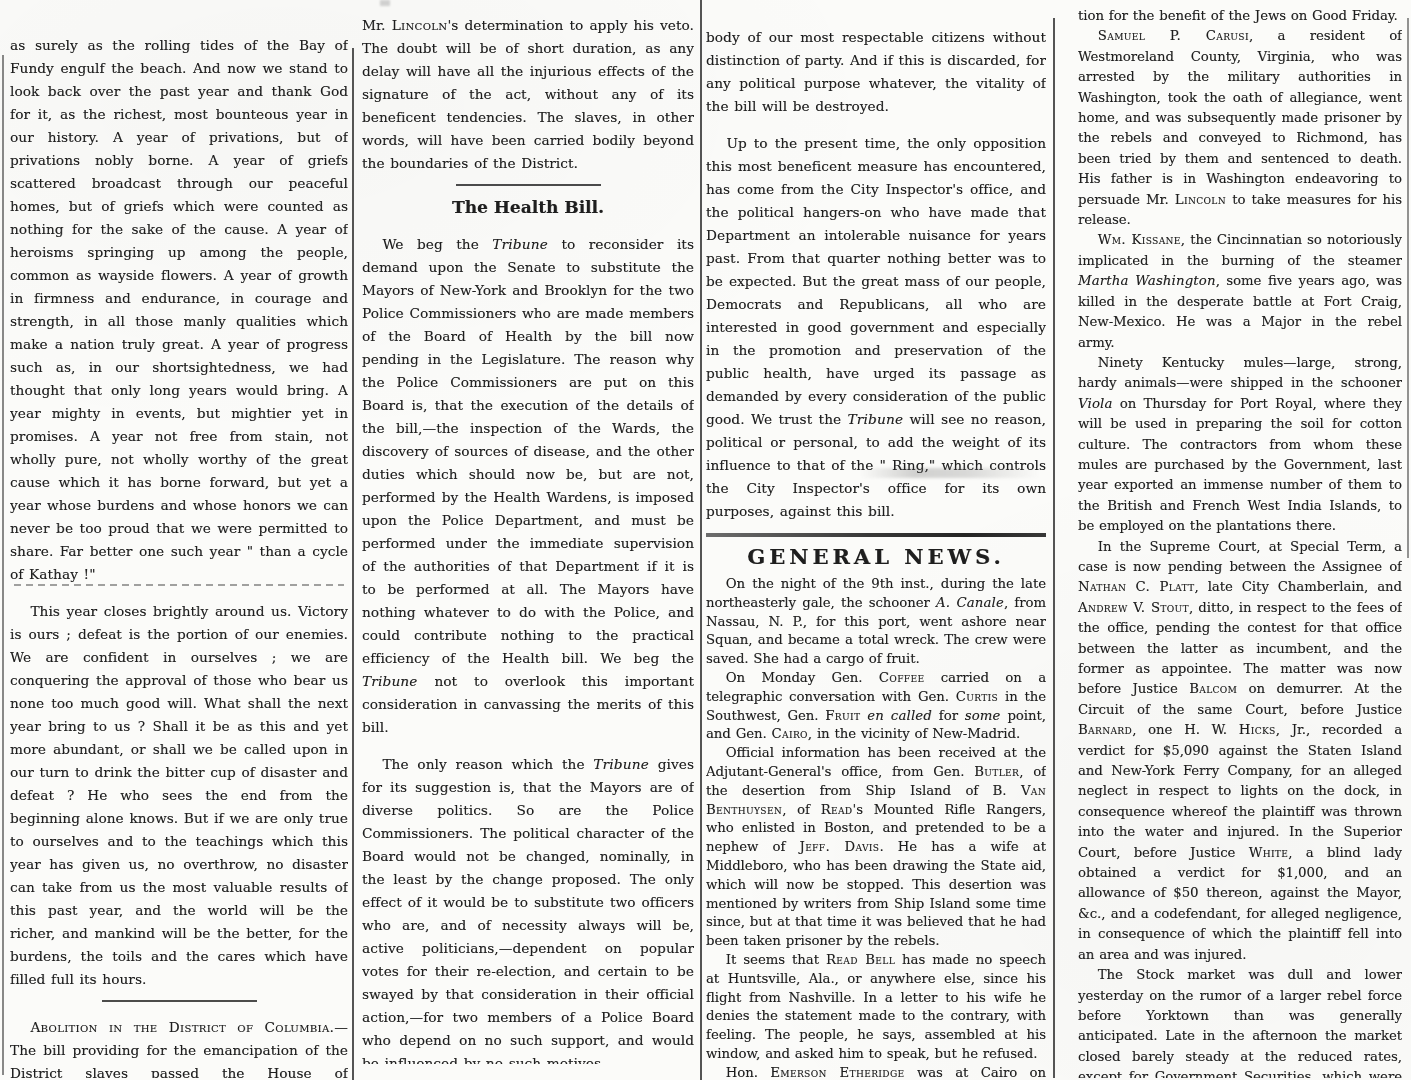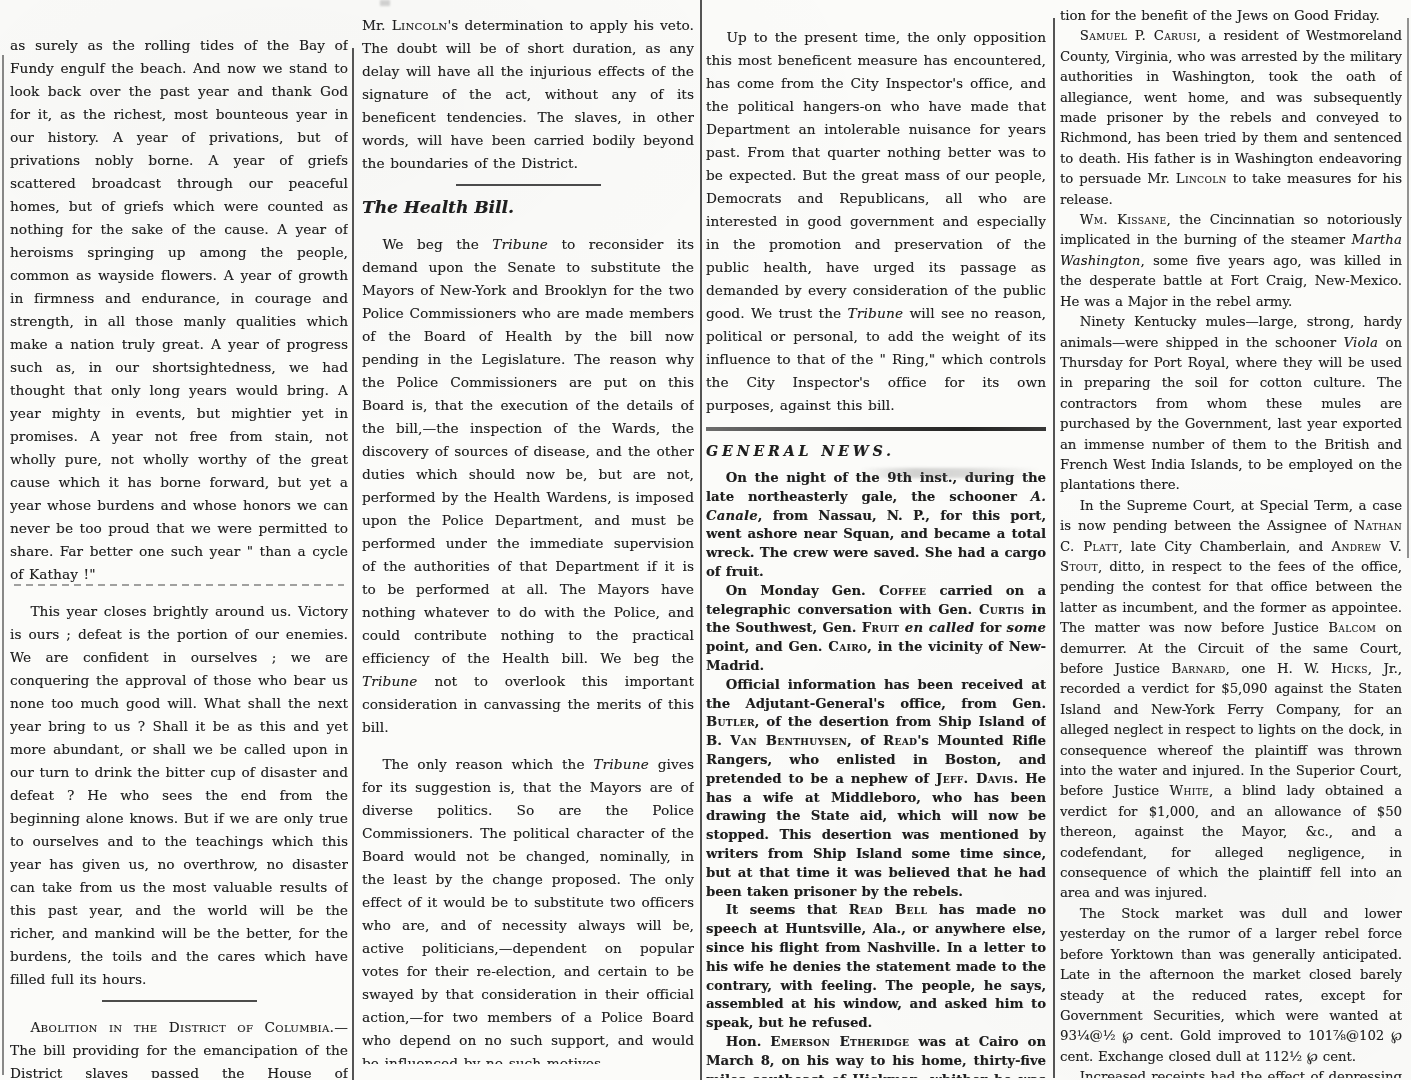--- a/index.html
+++ b/index.html
@@ -24,31 +24,31 @@
   p{margin:0;}
   .para{
     font-size:13.6px;line-height:23px;letter-spacing:0.1px;word-spacing:0.09em;
     text-shadow:0.3px 0.3px 0.35px rgba(25,25,25,0.4);
     margin-top:14px;
   }
   .news{
     font-size:13.2px;letter-spacing:0px;word-spacing:0.05em;
     text-shadow:0.3px 0.3px 0.3px rgba(25,25,25,0.38);
   }
-  .col-2 .news{line-height:18.8px;font-weight:bold;}
-  .col-3 .news{line-height:20.4px;}
+  .col-2 .news{line-height:18.8px;}
+  .col-3 .news{line-height:20.4px;margin-left:18px;}
   .indent{text-indent:1.5em;}
   i{letter-spacing:0.2px;}
   .sc{font-variant:small-caps;letter-spacing:0.4px;}
 
   .headline{
-    text-align:left;font-weight:bold;font-size:17px;line-height:24px;
-    margin:4px 0 5px 0;text-shadow:0.4px 0.4px 0.4px rgba(25,25,25,0.45);font-style:italic;
+    text-align:center;font-weight:bold;font-size:17px;line-height:24px;
+    margin:4px 0 5px 0;text-shadow:0.4px 0.4px 0.4px rgba(25,25,25,0.45);
   }
-  .headline.caps{font-size:14px;letter-spacing:4px;margin:8px 0 6px 0;}
+  .headline.caps{font-size:21px;letter-spacing:4px;margin:8px 0 6px 0;}
 
   .rule{
     height:2px;background:#2d2d2d;margin:9px auto 9px auto;opacity:0.85;
   }
   .rule.heavy{
     height:4px;filter:blur(0.6px);
     background:linear-gradient(90deg,#555 0%,#161616 35%,#000 55%,#3a3a3a 100%);
     margin:10px auto 4px auto;
   }
 
@@ -95,20 +95,21 @@
     </div>
   <div class="col col-1">
       <p class="para">Mr. <span class="sc">Lincoln</span>'s determination to apply his veto.  The doubt will be of short duration, as any delay will have all the injurious effects of the signature of the act, without any of its beneficent tendencies.  The slaves, in other words, will have been carried bodily beyond the boundaries of the District.</p>
       <div class="rule" style="width: 145px;"></div>
       <div class="headline">The Health Bill.</div>
       <p class="para indent">We beg the <i>Tribune</i> to reconsider its demand upon the Senate to substitute the Mayors of New-York and Brooklyn for the two Police Commissioners who are made members of the Board of Health by the bill now pending in the Legislature.  The reason why the Police Commissioners are put on this Board is, that the execution of the details of the bill,—the inspection of the Wards, the discovery of sources of disease, and the other duties which should now be, but are not, performed by the Health Wardens, is imposed upon the Police Department, and must be performed under the immediate supervision of the authorities of that Department if it is to be performed at all.  The Mayors have nothing whatever to do with the Police, and could contribute nothing to the practical efficiency of the Health bill.  We beg the <i>Tribune</i> not to overlook this important consideration in canvassing the merits of this bill.</p>
       <p class="para indent">The only reason which the <i>Tribune</i> gives for its suggestion is, that the Mayors are of diverse politics.  So are the Police Commissioners.  The political character of the Board would not be changed, nominally, in the least by the change proposed.  The only effect of it would be to substitute two officers who are, and of necessity always will be, active politicians,—dependent on popular votes for their re-election, and certain to be swayed by that consideration in their official action,—for two members of a Police Board who depend on no such support, and would be influenced by no such motives.</p>
       <p class="para indent">The <i>Tribune</i> desires the Board of Health to be composed of eight instead of seven,—for the purpose of having an equal number of each political party.  We submit that this is sacrificing the entire spirit and substance of the reform to a piece of political prudery.  The leading feature of the bill is that which gives control of sanitary affairs to the .  The four physicians have control of the Board.  It is this feature which commends the bill to the favor and support of the great</p>
     </div>
   <div class="col col-2">
+      <p class="para">body of our most respectable citizens without distinction of party.  And if this is discarded, for any political purpose whatever, the vitality of the bill will be destroyed.</p>
       <p class="para indent">Up to the present time, the only opposition this most beneficent measure has encountered, has come from the City Inspector's office, and the political hangers-on who have made that Department an intolerable nuisance for years past.  From that quarter nothing better was to be expected.  But the great mass of our people, Democrats and Republicans, all who are interested in good government and especially in the promotion and preservation of the public health, have urged its passage as demanded by every consideration of the public good.  We trust the <i>Tribune</i> will see no reason, political or personal, to add the weight of its influence to that of the " Ring," which controls the City Inspector's office for its own purposes, against this bill.</p>
       <div class="rule heavy" style="width: 470px;"></div>
       <div class="headline caps">GENERAL NEWS.</div>
       <p class="news indent">On the night of the 9th inst., during the late northeasterly gale, the schooner <i>A. Canale</i>, from Nassau, N. P., for this port, went ashore near Squan, and became a total wreck.  The crew were saved.  She had a cargo of fruit.</p>
       <p class="news indent">On Monday Gen. <span class="sc">Coffee</span> carried on a telegraphic conversation with Gen. <span class="sc">Curtis</span> in the Southwest, Gen. <span class="sc">Fruit</span> <i>en called</i> for <i>some</i> point, and Gen. <span class="sc">Cairo</span>, in the vicinity of New-Madrid.</p>
       <p class="news indent">Official information has been received at the Adjutant-General's office, from Gen. <span class="sc">Butler</span>, of the desertion from Ship Island of B. <span class="sc">Van Benthuysen</span>, of <span class="sc">Read</span>'s Mounted Rifle Rangers, who enlisted in Boston, and pretended to be a nephew of <span class="sc">Jeff. Davis</span>.  He has a wife at Middleboro, who has been drawing the State aid, which will now be stopped.  This desertion was mentioned by writers from Ship Island some time since, but at that time it was believed that he had been taken prisoner by the rebels.</p>
       <p class="news indent">It seems that <span class="sc">Read Bell</span> has made no speech at Huntsville, Ala., or anywhere else, since his flight from Nashville.  In a letter to his wife he denies the statement made to the contrary, with feeling.  The people, he says, assembled at his window, and asked him to speak, but he refused.</p>
       <p class="news indent">Hon. <span class="sc">Emerson Etheridge</span> was at Cairo on March 8, on his way to his home, thirty-five miles southeast of Hickman, whither he was to be accompanied by a guard detailed for that purpose by Gen. .  He had telegraphed to three hundred of the citizens of Bourbon County, who had been obliged to fly from their homes, to return with him.</p>
     </div>
   <div class="col col-3">

